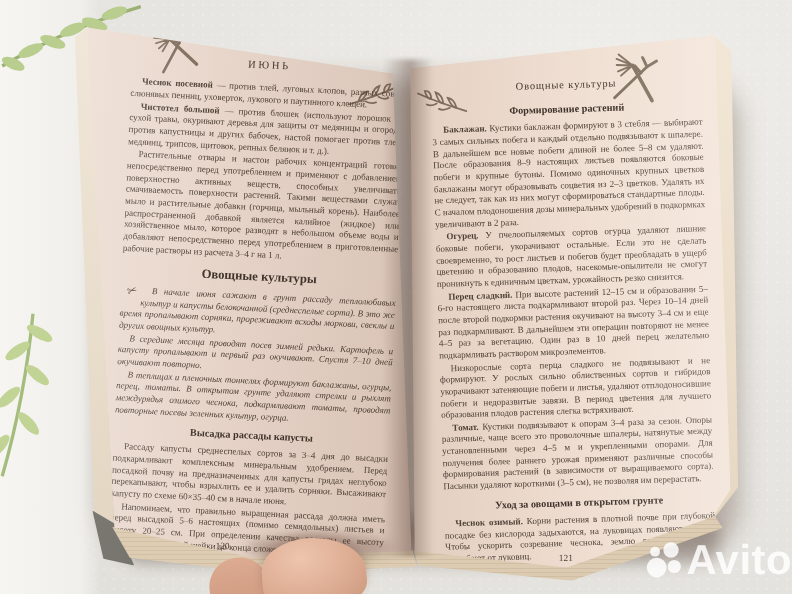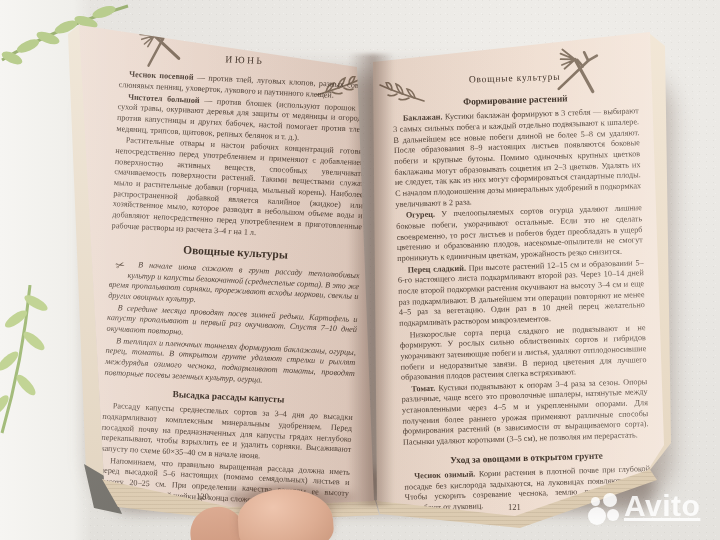--- a/index.html
+++ b/index.html
@@ -65,21 +65,21 @@
   .thumb-shadow{position:absolute;left:225px;top:486px;width:130px;height:24px;border-radius:50%;
     background:rgba(90,60,45,.30);filter:blur(5px);}
   
   .watermark{position:absolute;left:588px;top:487px;width:132px;height:48px;color:rgba(255,255,255,.85);}
   .wm-logo{position:absolute;left:0;top:6px;width:34px;height:32px;}
   .wm-logo i{position:absolute;border-radius:50%;background:rgba(255,255,255,.85);}
   .wm-c1{left:3px;top:4px;width:9px;height:9px;}
   .wm-c2{left:15px;top:0;width:14px;height:14px;}
   .wm-c3{left:0;top:14px;width:18px;height:18px;}
   .wm-c4{left:19px;top:16px;width:12px;height:12px;}
-  .wm-text{position:absolute;left:36px;top:2px;font-family:"Liberation Sans",sans-serif;font-weight:bold;font-size:30px;letter-spacing:.5px;text-decoration:underline;}
+  .wm-text{position:absolute;left:36px;top:2px;font-family:"Liberation Sans",sans-serif;font-weight:bold;font-size:38px;letter-spacing:.5px;}
 </style>
 </head>
 <body>
 
 <div class="scene">
   <div class="surface"></div>
   <div class="surface-left"></div>
 
   <svg class="sprig" style="left:0;top:0;" width="130" height="80" viewBox="0 0 130 80">
     <path d="M128 6 C 88 18, 46 34, 2 60" stroke="#9cb274" stroke-width="3" fill="none"></path>

